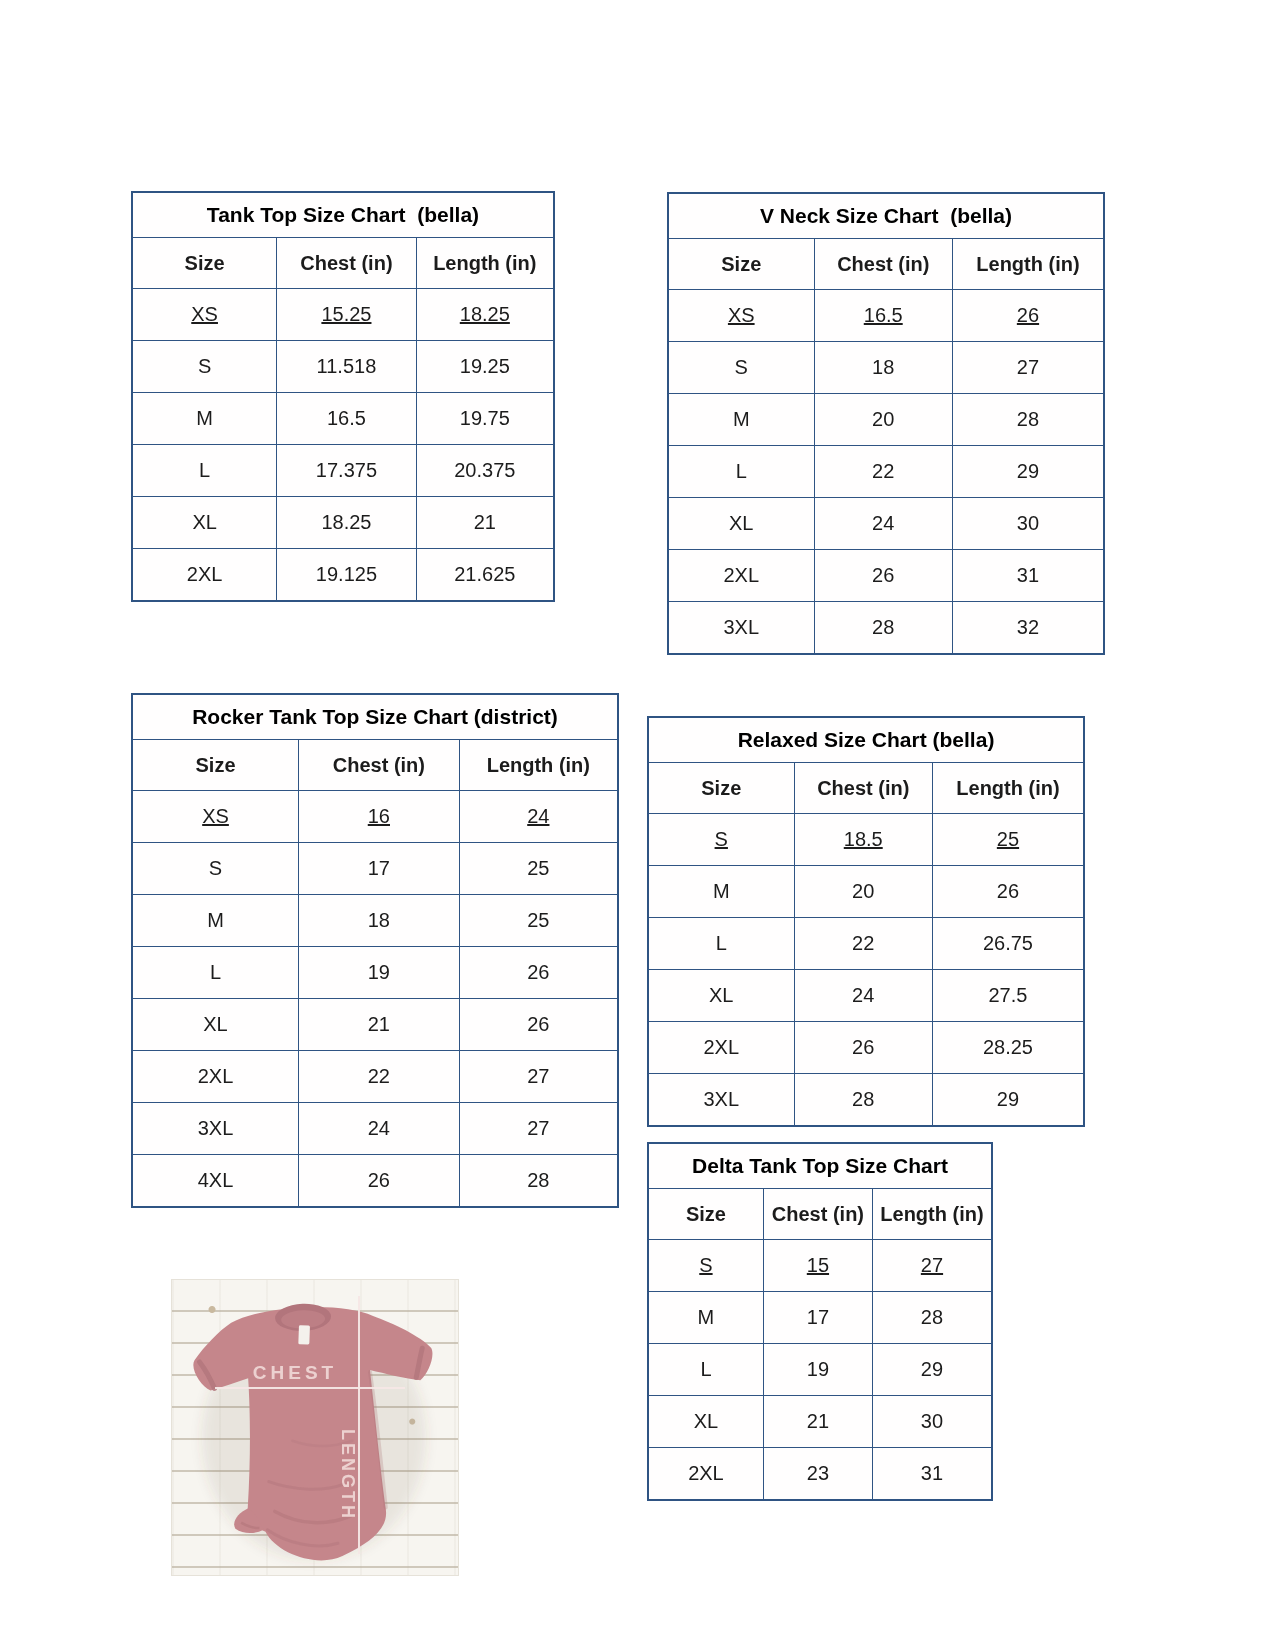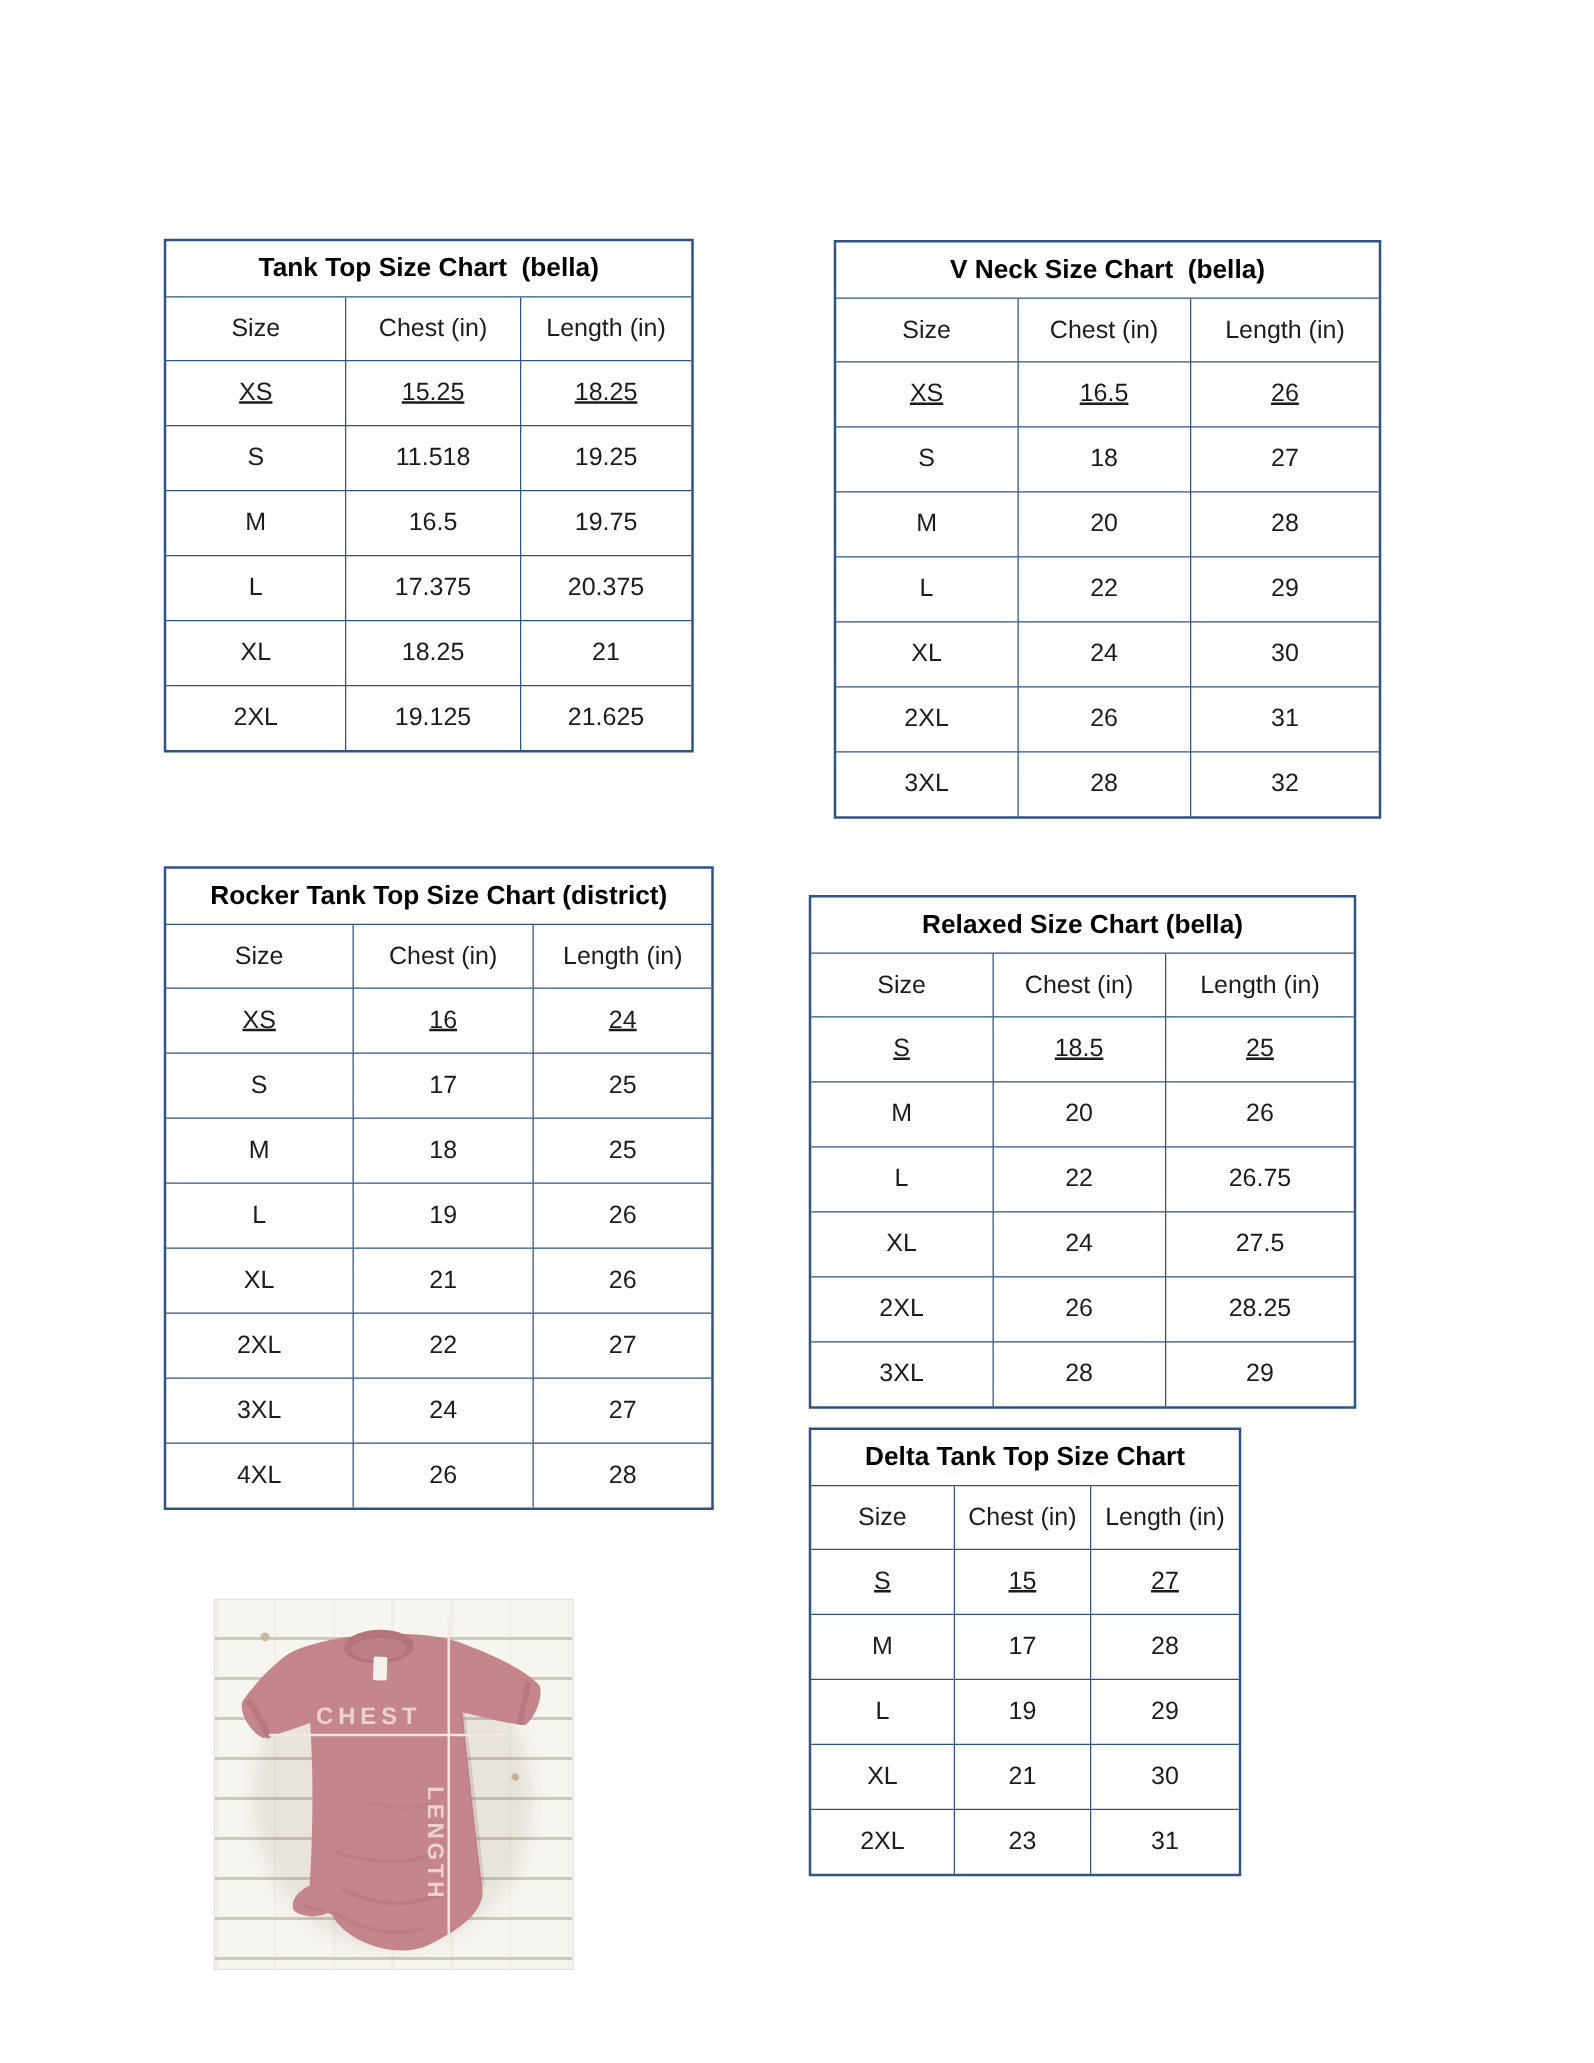--- a/index.html
+++ b/index.html
@@ -31,20 +31,21 @@
     font-weight:bold;font-size:21px;color:var(--title-text);
     border-bottom:1.5px solid var(--table-border);
     white-space:pre;
   }
   .t-head,.tr{display:grid;}
   .cols-left .t-head,.cols-left .tr{grid-template-columns:34.1% 33.2% 32.7%;}
   .cols-right .t-head,.cols-right .tr{grid-template-columns:33.3% 31.9% 34.8%;}
   .th{
     height:50px;line-height:50px;text-align:center;font-size:20px;
     border-left:1.5px solid var(--table-border);
+    font-weight:bold;
   }
   .th:first-child{border-left:none;}
   .td{
     height:51px;line-height:51px;text-align:center;font-size:20px;
     border-left:1.5px solid var(--table-border);
     border-top:1.5px solid var(--table-border);
     overflow:hidden;
   }
   .td:first-child{border-left:none;}
   .tr:first-child .td{border-top:1.5px solid var(--table-border);}
@@ -148,21 +149,21 @@
           <div class="td">31</div>
         </div>
         <div class="tr">
           <div class="td">3XL</div>
           <div class="td">28</div>
           <div class="td">32</div>
         </div>
       </div>
   </div>
 
-  <div class="size-table cols-left" style="left:131px;top:693px;width:440px;">
+  <div class="size-table cols-left" style="left:131px;top:693px;width:488px;">
     <div class="t-title">Rocker Tank Top Size Chart (district)</div>
     <div class="t-head">
       <div class="th">Size</div>
       <div class="th">Chest (in)</div>
       <div class="th">Length (in)</div>
     </div>
     <div class="t-body">
         <div class="tr">
           <div class="td">XS</div>
           <div class="td">16</div>

